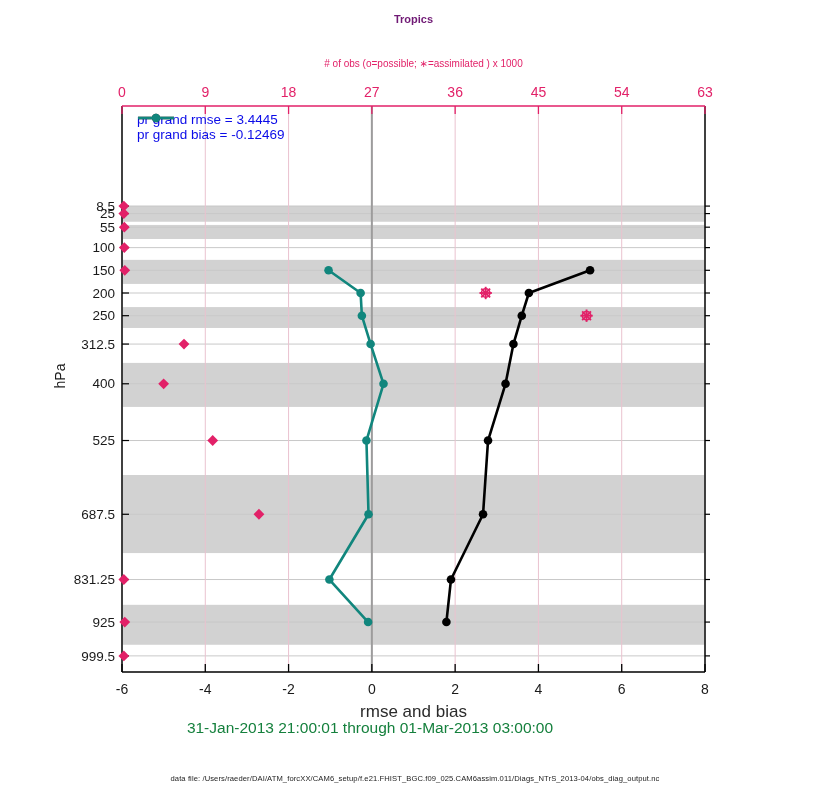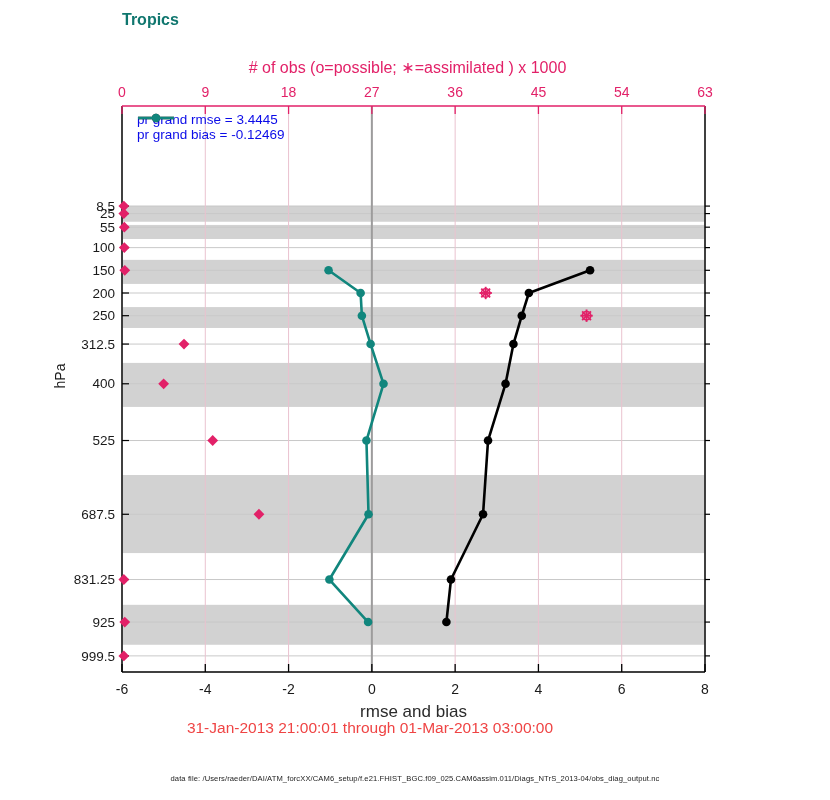--- a/index.html
+++ b/index.html
@@ -1,32 +1,32 @@
 <!DOCTYPE html>
 <html style="--magenta: #E22168;"><head>
 <meta charset="utf-8">
 <style>
   html,body{margin:0;padding:0;background:#fff;}
   .fig{position:relative;width:830px;height:800px;background:#fff;
        font-family:"Liberation Sans",sans-serif;overflow:hidden;}
   .fig *{box-sizing:border-box;}
   svg{position:absolute;left:0;top:0;}
-  .titleblock{position:absolute;left:122px;top:10px;width:583px;text-align:left;
-              font-weight:bold;font-size:16px;color:#0f766e;line-height:19px;}
-  .topaxislabel{position:absolute;left:116px;top:58px;width:583px;text-align:center;
-                font-size:16px;color:var(--magenta);}
+  .titleblock{position:absolute;left:122px;top:10px;width:583px;text-align:center;
+              font-weight:bold;font-size:11px;color:#701a75;line-height:19px;}
+  .topaxislabel{position:absolute;left:132px;top:58px;width:583px;text-align:center;
+                font-size:10px;color:var(--magenta);}
   .legend{position:absolute;left:137px;top:112px;}
   .legend-row{display:flex;align-items:center;height:15px;gap:8px;}
   .legend-label{font-size:13.5px;white-space:nowrap;}
   .yaxislabel{position:absolute;left:30px;top:368px;width:60px;text-align:center;
               font-size:14px;color:#1a1a1a;transform:rotate(-90deg);}
   .xaxislabel{position:absolute;left:122px;top:702px;width:583px;text-align:center;
               font-size:17px;color:#2b2b2b;}
   .datecaption{position:absolute;left:0;top:719px;width:740px;text-align:center;
-               font-size:15.5px;color:#ef4444;}
+               font-size:15.5px;color:#15803d;}
   .footnote{position:absolute;left:0;top:774px;width:830px;text-align:center;
             font-size:7.6px;color:#222;letter-spacing:0.1px;}
 </style>
 </head>
 <body>
 
 <div class="fig">
 
   <svg id="plot-svg" width="830" height="800">
       <rect x="122.75" y="205.85565356856455" width="581.5" height="15.886126704089833" fill="#D2D2D2"></rect>

